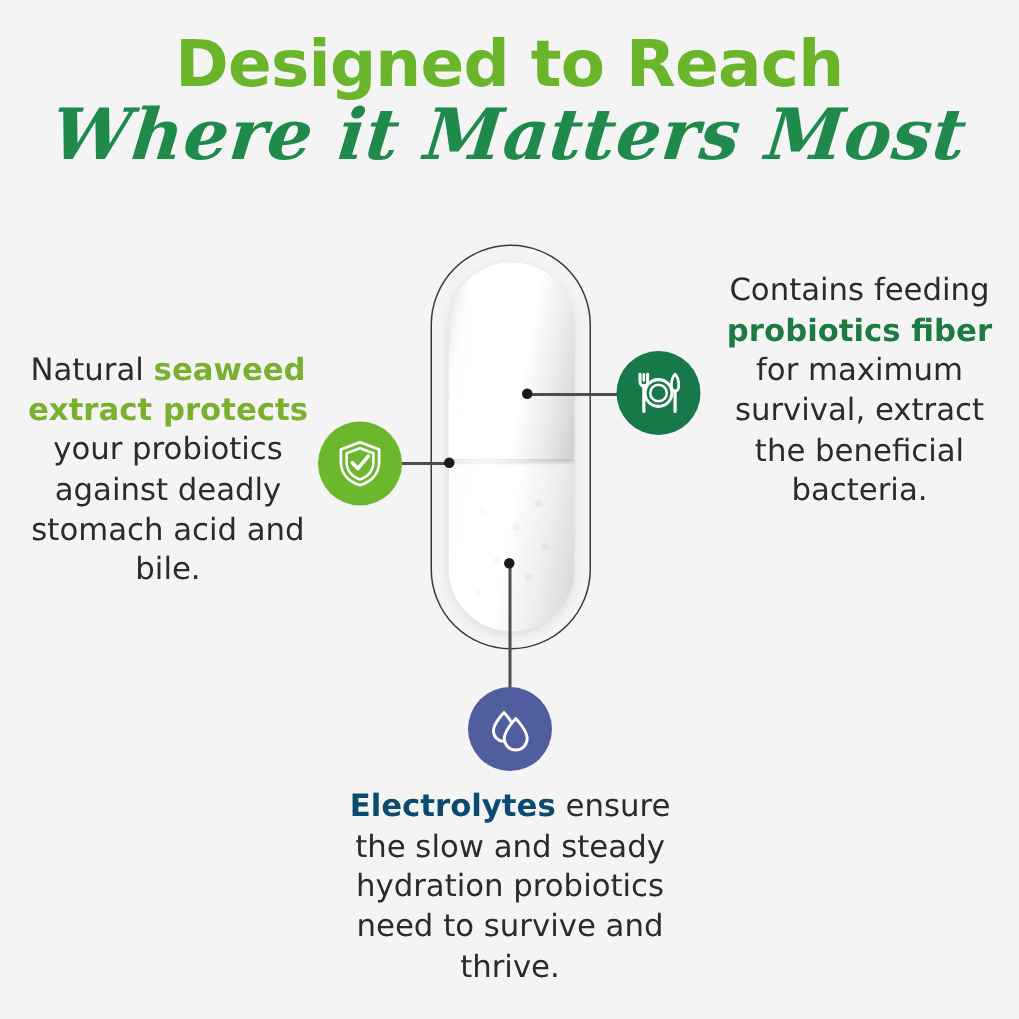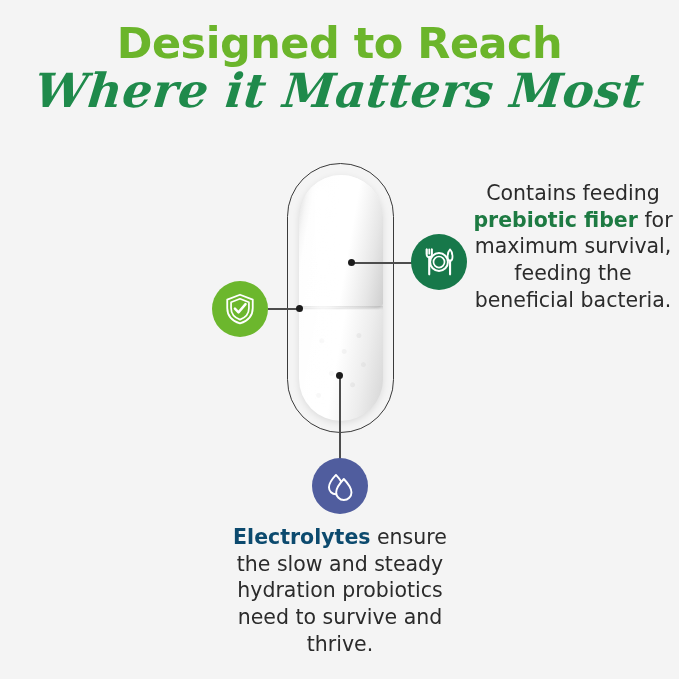--- a/index.html
+++ b/index.html
@@ -197,22 +197,25 @@
     </svg>
   </div>
 
   <div class="badge badge-drop">
     <svg width="34" height="34" viewBox="0 0 32 32">
       <path d="M12.2 5.6 C12.2 5.6 5.6 12.6 5.6 17.2 a6.6 6.6 0 0 0 6.6 6.6 a6.6 6.6 0 0 0 6.6 -6.6 C18.8 12.6 12.2 5.6 12.2 5.6 Z" fill="none" stroke="#ffffff" stroke-width="1.8" stroke-linejoin="round"></path>
       <path d="M19.6 9.4 C19.6 9.4 12.4 17.0 12.4 22.0 a7.2 7.2 0 0 0 7.2 7.2 a7.2 7.2 0 0 0 7.2 -7.2 C26.8 17.0 19.6 9.4 19.6 9.4 Z" fill="#505d9e" stroke="#ffffff" stroke-width="1.8" stroke-linejoin="round"></path>
     </svg>
   </div>
 
+  <div class="callout callout-left">
+    <span>Natural </span><b>seaweed extract protects</b><span> your probiotics against deadly stomach acid and bile.</span>
+  </div>
 
   <div class="callout callout-right">
-    <span>Contains feeding </span><b>prebiotic fiber</b><span> for maximum survival, feeding the beneficial bacteria.</span>
+    <span>Contains feeding </span><b>probiotics fiber</b><span> for maximum survival, extract the beneficial bacteria.</span>
   </div>
 
   <div class="callout callout-bottom">
     <b>Electrolytes</b><span> ensure the slow and steady hydration probiotics need to survive and thrive.</span>
   </div>
 
 </div>
 
 </body></html>

